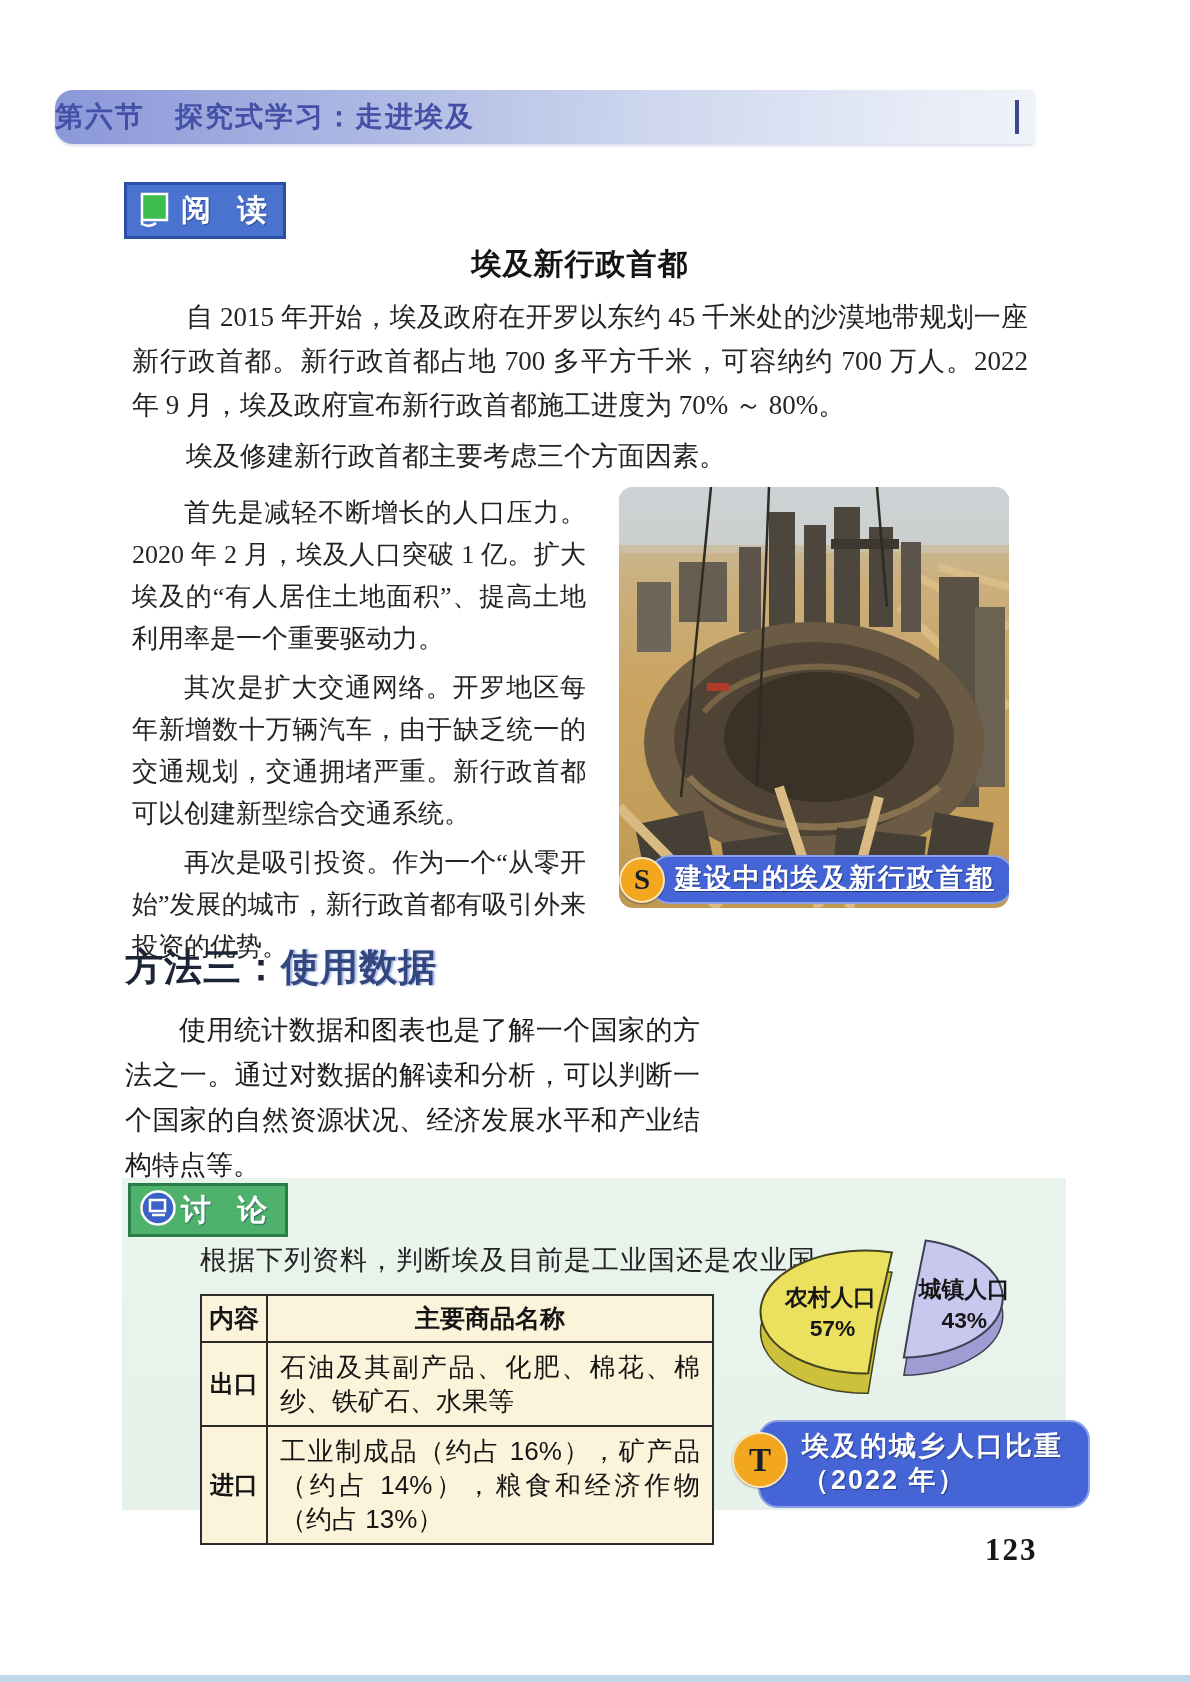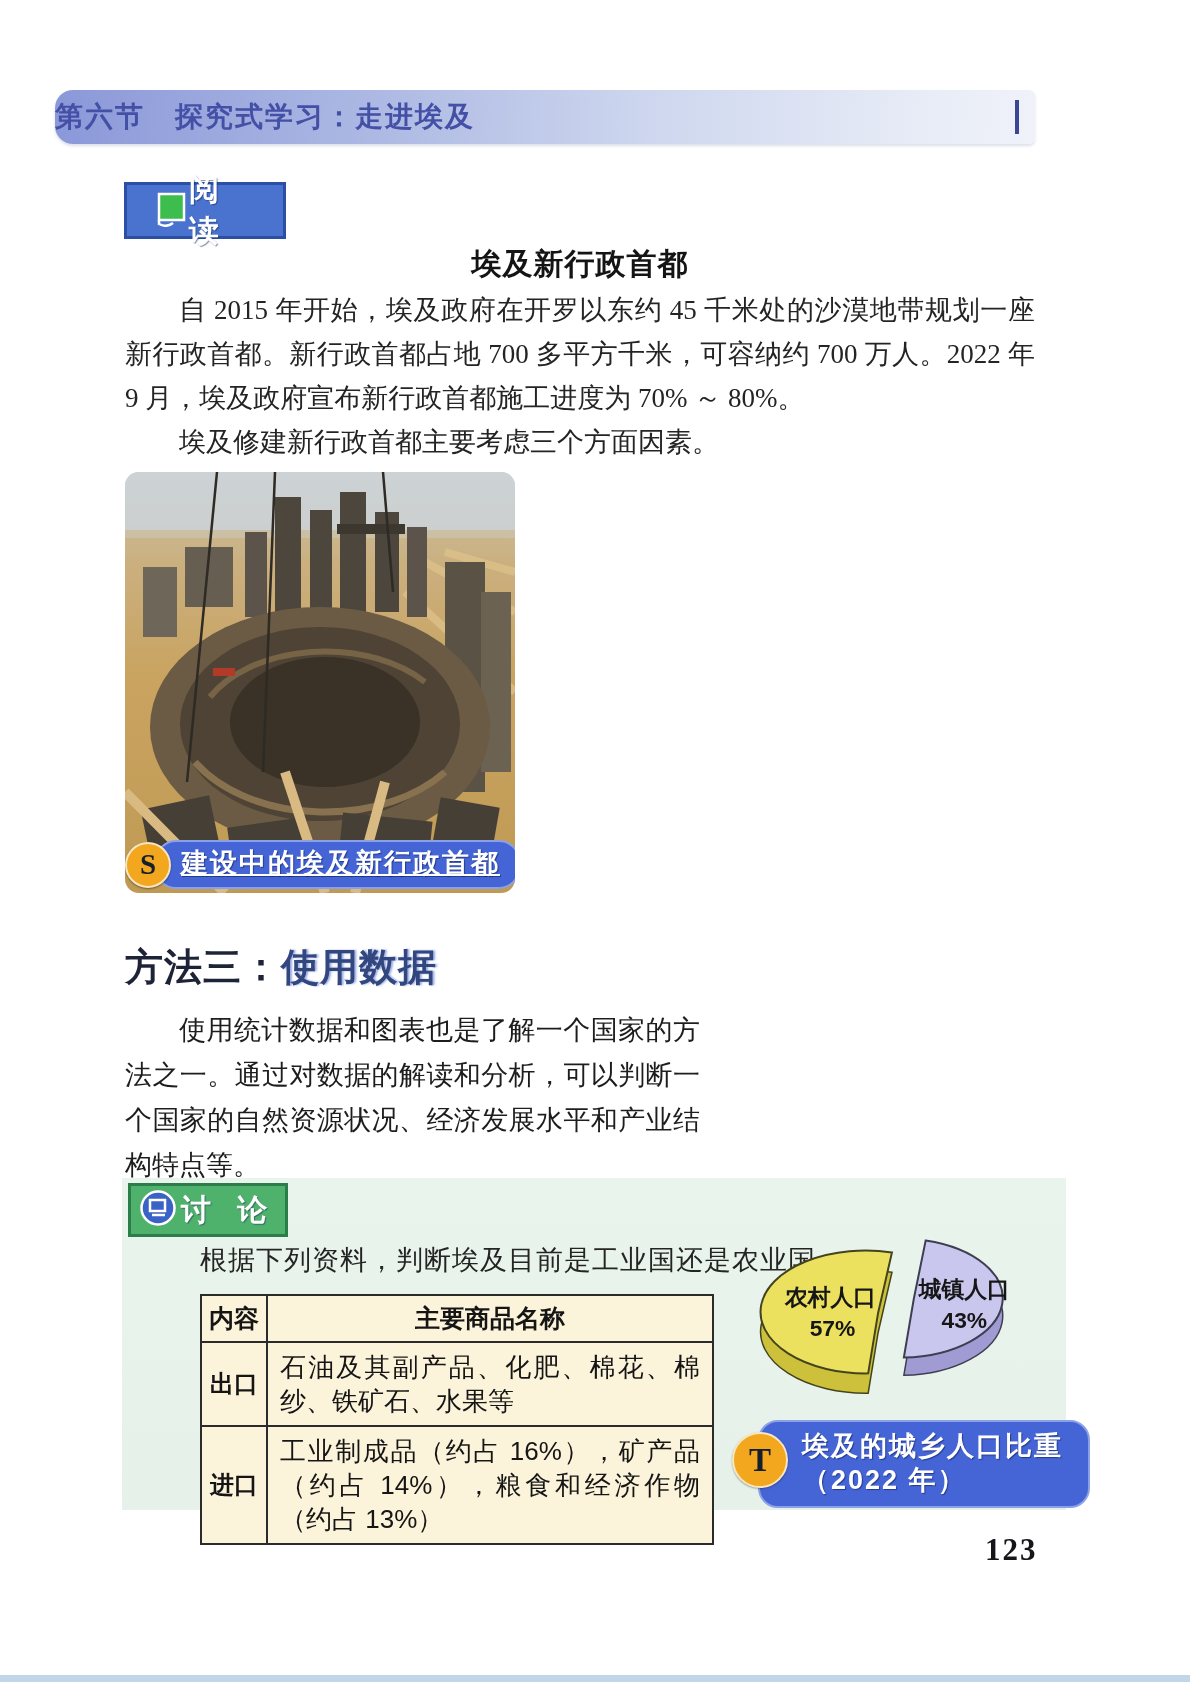--- a/index.html
+++ b/index.html
@@ -8,28 +8,28 @@
   
   .header-bar{position:absolute;left:55px;top:90px;width:980px;height:54px;
       background:linear-gradient(93deg,#8b98d9 0%,#aab6e2 30%,#cdd6ee 60%,#e9edf7 90%,#eff2f9 100%);
       border-radius:18px 6px 6px 18px;display:flex;justify-content:space-between;align-items:center;
       padding-right:16px;box-sizing:border-box;box-shadow:0 2px 3px rgba(120,130,180,.25);}
   .header-text{font-size:28px;font-weight:700;color:#4350a6;letter-spacing:2px;}
   .header-rule{width:4px;height:34px;background:#3c4794;margin-left:14px;}
   
   .badge{position:absolute;display:flex;align-items:center;box-sizing:border-box;}
   .reading-badge{left:124px;top:182px;width:162px;height:57px;background:#4a72cf;
-      border:3px solid #2a4fa5;padding-left:26px;}
+      border:3px solid #2a4fa5;padding-left:9px;gap:9px;}
   .badge-label{color:#fff;font-size:30px;font-weight:700;letter-spacing:9px;text-shadow:1px 1px 1px rgba(20,40,90,.5);}
   
   .reading-title{position:absolute;left:125px;top:244px;width:910px;margin:0;text-align:center;
       font-size:30px;font-weight:800;color:#141414;letter-spacing:1px;}
   .reading-body{position:absolute;left:125px;top:288px;width:910px;}
   p.kai{font-family:"Liberation Serif","DejaVu Serif",serif;font-size:27px;line-height:44px;
-      color:#242424;margin:0;text-indent:2em;text-align:justify;}
+      color:#242424;margin:7px;text-indent:2em;text-align:justify;}
   .cols{display:flex;gap:26px;margin-top:6px;}
   .left-col{width:468px;}
   .left-col p.kai{font-size:26px;line-height:42px;}
   
   .photo{position:relative;width:390px;height:421px;margin:2px 0 0 0;border-radius:14px;
       overflow:hidden;flex:none;}
   .photo svg.scene{position:absolute;inset:0;width:100%;height:100%;}
   .photo-caption{position:absolute;left:0px;bottom:4px;display:flex;align-items:center;z-index:3;}
   .cap-marker{width:42px;height:42px;border-radius:50%;background:#f2a71f;border:2px solid #f6e7c0;
       color:#15202c;font-family:"Liberation Serif",serif;font-weight:700;font-size:29px;
@@ -96,20 +96,25 @@
     </span>
     <span class="badge-label">阅 读</span>
   </div>
 
   <h2 class="reading-title">埃及新行政首都</h2>
 
   <div class="reading-body">
     <p class="kai">自 2015 年开始，埃及政府在开罗以东约 45 千米处的沙漠地带规划一座新行政首都。新行政首都占地 700 多平方千米，可容纳约 700 万人。2022 年 9 月，埃及政府宣布新行政首都施工进度为 70% ～ 80%。</p>
     <p class="kai">埃及修建新行政首都主要考虑三个方面因素。</p>
     <div class="cols">
+      <div class="left-col">
+        <p class="kai">首先是减轻不断增长的人口压力。2020 年 2 月，埃及人口突破 1 亿。扩大埃及的“有人居住土地面积”、提高土地利用率是一个重要驱动力。</p>
+        <p class="kai">其次是扩大交通网络。开罗地区每年新增数十万辆汽车，由于缺乏统一的交通规划，交通拥堵严重。新行政首都可以创建新型综合交通系统。</p>
+        <p class="kai">再次是吸引投资。作为一个“从零开始”发展的城市，新行政首都有吸引外来投资的优势。</p>
+      </div>
       <figure class="photo">
         <svg class="scene" viewBox="0 0 390 421" preserveAspectRatio="none">
           <defs>
             <linearGradient id="sand" x1="0" y1="0" x2="0" y2="1">
               <stop offset="0" stop-color="#cfd3d6"></stop>
               <stop offset="0.18" stop-color="#cbb183"></stop>
               <stop offset="0.5" stop-color="#c9a35f"></stop>
               <stop offset="1" stop-color="#bf9a55"></stop>
             </linearGradient>
           </defs>

